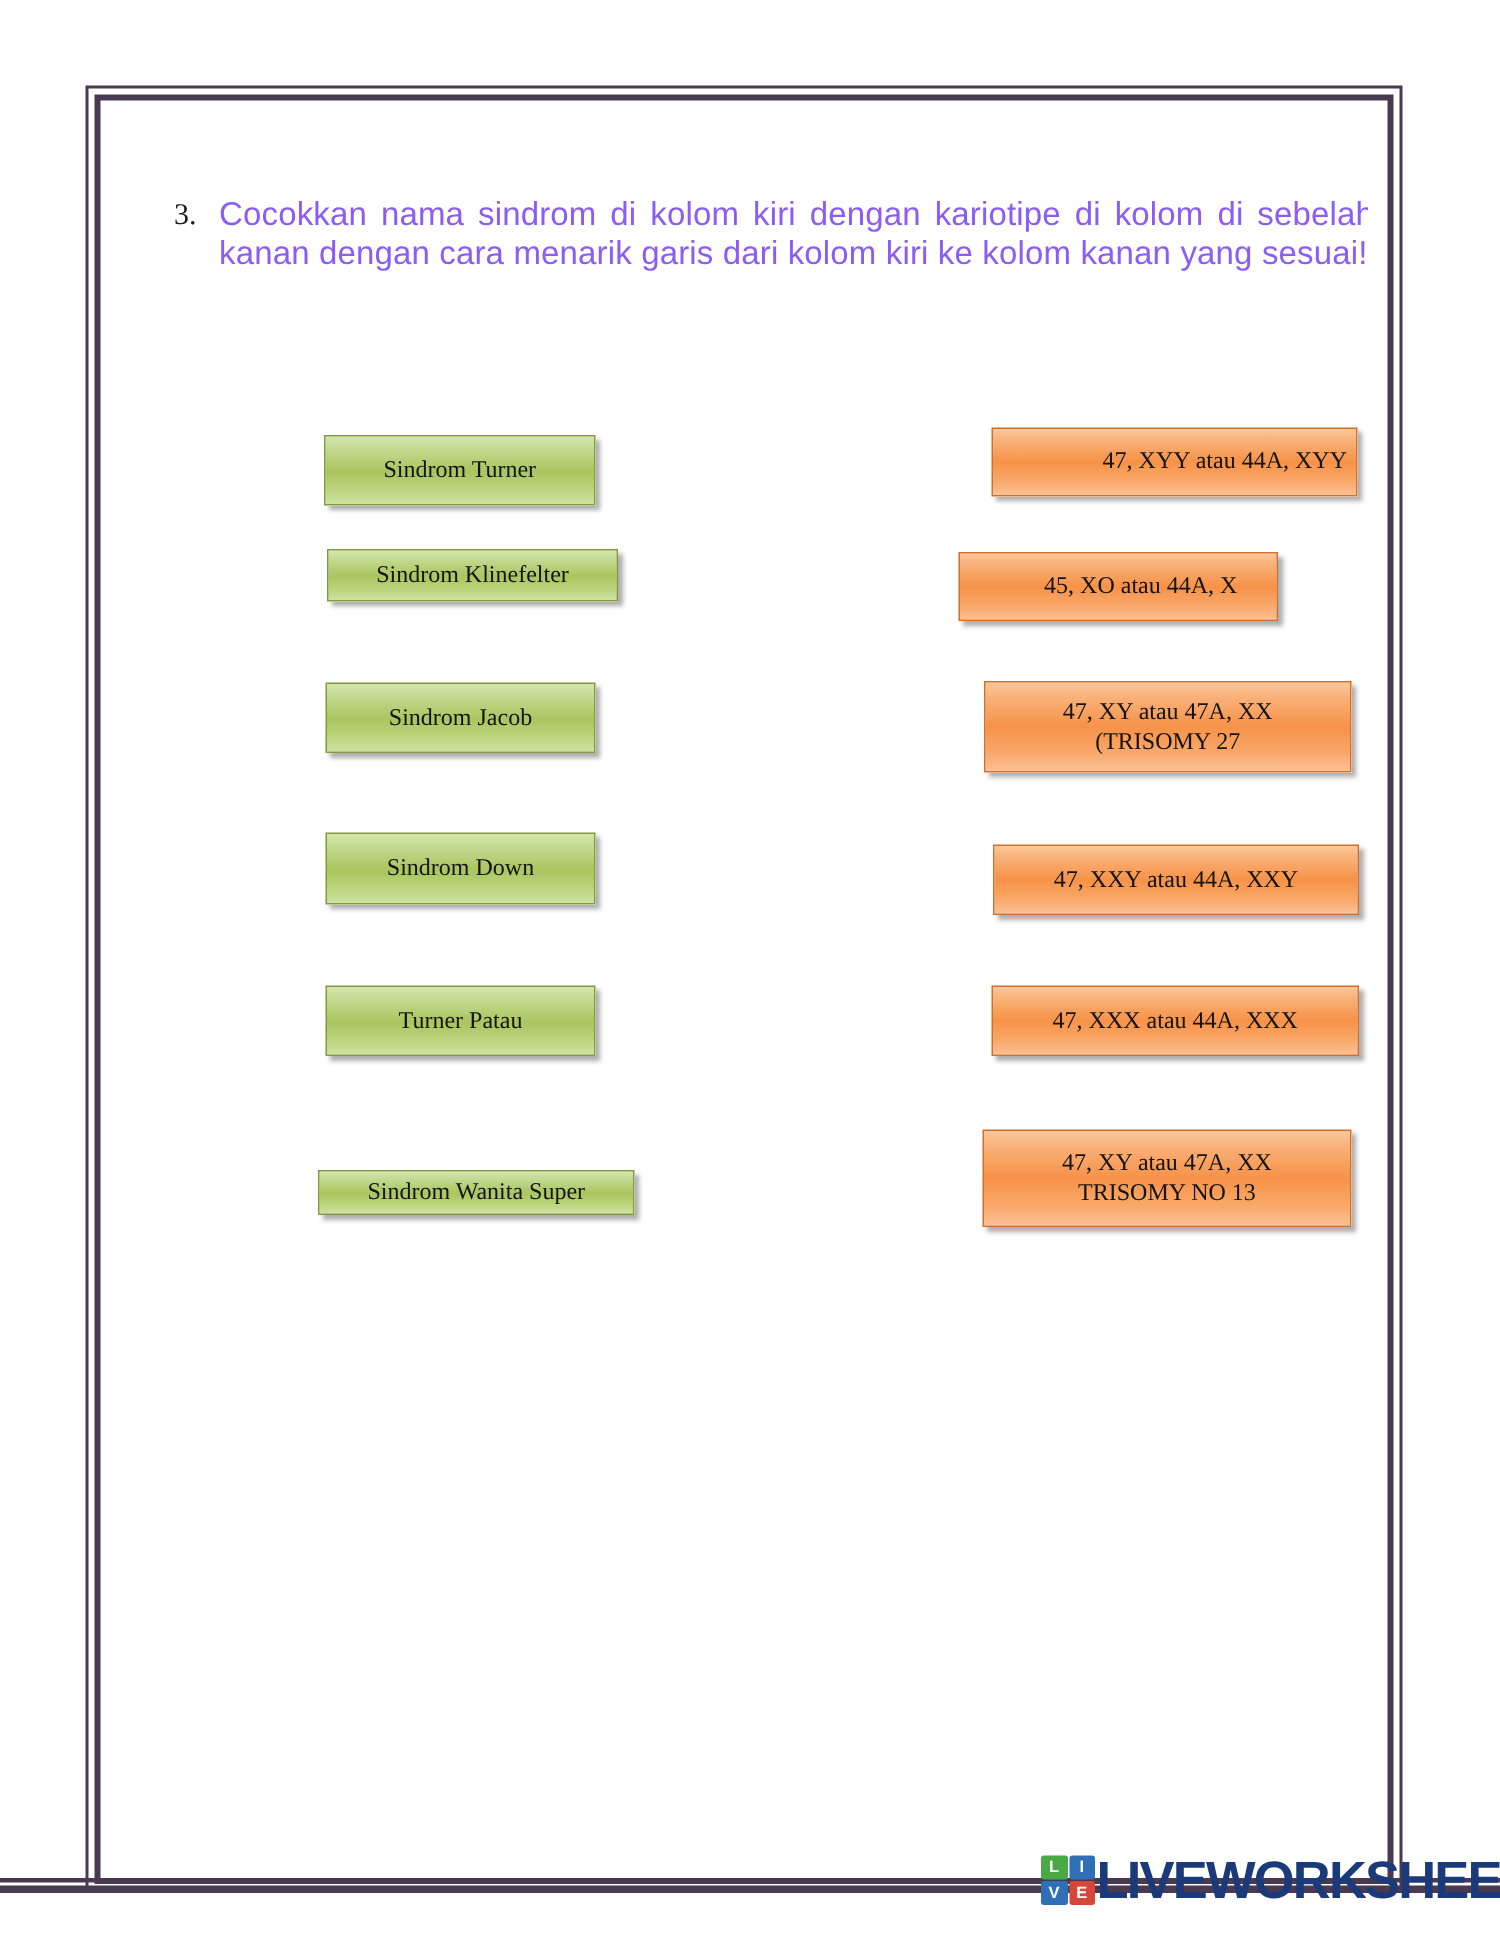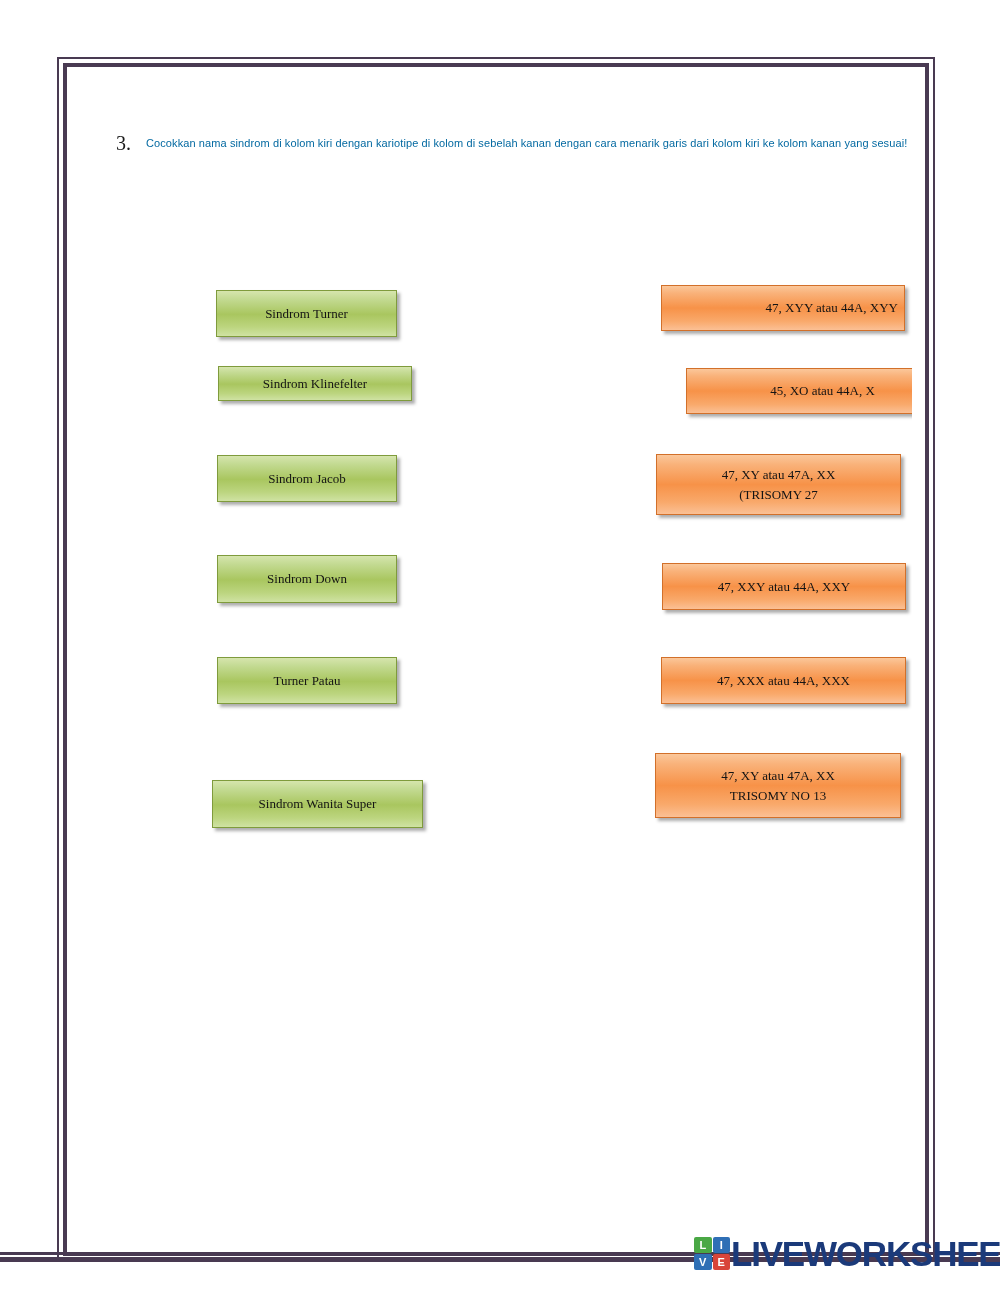--- a/index.html
+++ b/index.html
@@ -58,38 +58,38 @@
   #question-number {
     font-family: "Liberation Serif", serif;
     font-size: 20px;
     color: #1b1b1b;
     width: 30px;
     flex: 0 0 30px;
     line-height: 26px;
   }
   #question-text {
     font-family: "Liberation Sans", sans-serif;
-    font-size: 11px;
-    color: #0369a1;
+    font-size: 22px;
+    color: #8b5cf6;
     line-height: 26px;
     text-align: justify;
     flex: 1 1 auto;
     letter-spacing: 0.1px;
   }
 
   
   .match-box {
     position: absolute;
     box-sizing: border-box;
     display: flex;
     align-items: center;
     justify-content: center;
     text-align: center;
     font-family: "Liberation Serif", serif;
-    font-size: 13px;
+    font-size: 16px;
     color: #141414;
     line-height: 20px;
     padding: 2px 6px;
   }
 
   .match-box.green {
     background: linear-gradient(to bottom,
         #d6e5ad 0%,
         #c3da92 18%,
         #a9c65f 52%,
@@ -202,30 +202,30 @@
           </div>
           <div class="match-box green" style="left: 137px; top: 375px; width: 180px; height: 47px; align-items: center;">
             <div>Sindrom Jacob</div>
           </div>
           <div class="match-box green" style="left: 137px; top: 475px; width: 180px; height: 48px;">
             <div>Sindrom Down</div>
           </div>
           <div class="match-box green" style="left: 137px; top: 577px; width: 180px; height: 47px;">
             <div>Turner Patau</div>
           </div>
-          <div class="match-box green" style="left: 132px; top: 700px; width: 211px; height: 48px;">
+          <div class="match-box green" style="left: 132px; top: 700px; width: 211px; height: 30px;">
             <div>Sindrom Wanita Super</div>
           </div>
         </div>
 
       <div id="right-column">
           <div class="match-box orange" style="left: 581px; top: 205px; width: 244px; height: 46px; justify-content: flex-end;">
             <div><span>47, XYY atau 44A, XYY</span></div>
           </div>
-          <div class="match-box orange" style="left: 606px; top: 288px; width: 243px; height: 46px; padding-left: 36px;">
+          <div class="match-box orange" style="left: 559px; top: 288px; width: 213px; height: 46px; padding-left: 36px;">
             <div><span>45, XO atau 44A, X</span></div>
           </div>
           <div class="match-box orange" style="left: 576px; top: 374px; width: 245px; height: 61px;">
             <div><span>47, XY atau 47A, XX</span><span class="line2">(TRISOMY 27</span></div>
           </div>
           <div class="match-box orange" style="left: 582px; top: 483px; width: 244px; height: 47px;">
             <div><span>47, XXY atau 44A, XXY</span></div>
           </div>
           <div class="match-box orange" style="left: 581px; top: 577px; width: 245px; height: 47px;">
             <div><span>47, XXX atau 44A, XXX</span></div>

